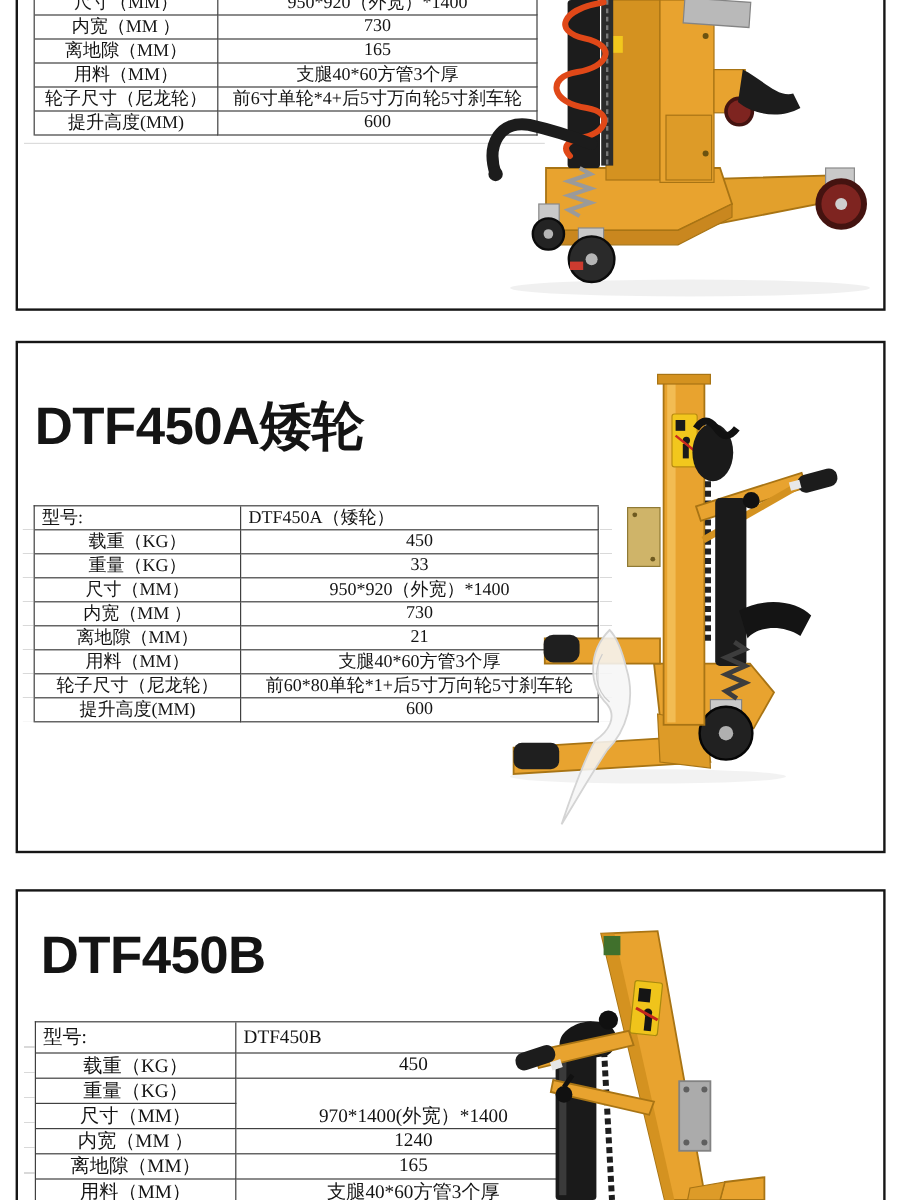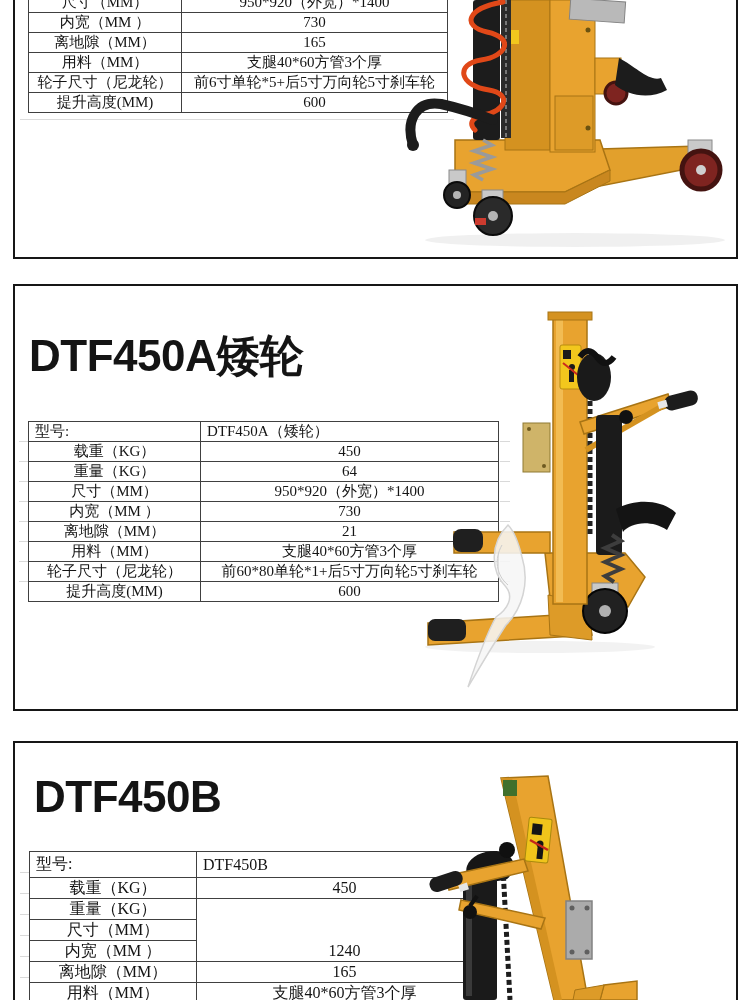--- a/index.html
+++ b/index.html
@@ -83,40 +83,40 @@
   <div class="trow">
     <div class="tc tl">离地隙（MM）</div>
     <div class="tc tv">165</div>
   </div>
   <div class="trow">
     <div class="tc tl">用料（MM）</div>
     <div class="tc tv">支腿40*60方管3个厚</div>
   </div>
   <div class="trow">
     <div class="tc tl">轮子尺寸（尼龙轮）</div>
-    <div class="tc tv">前6寸单轮*5+后5寸万向轮5寸刹车轮</div>
+    <div class="tc tv">前6寸单轮*4+后5寸万向轮5寸刹车轮</div>
   </div>
   <div class="trow">
     <div class="tc tl">提升高度(MM)</div>
     <div class="tc tv">600</div>
   </div>
 </div>
 
 <div class="spec-table" id="table-a">
   <div class="trow model-row">
     <div class="tc tl">型号:</div>
     <div class="tc tv">DTF450A（矮轮）</div>
   </div>
   <div class="trow">
     <div class="tc tl">载重（KG）</div>
     <div class="tc tv">450</div>
   </div>
   <div class="trow">
     <div class="tc tl">重量（KG）</div>
-    <div class="tc tv">64</div>
+    <div class="tc tv">33</div>
   </div>
   <div class="trow">
     <div class="tc tl">尺寸（MM）</div>
     <div class="tc tv">950*920（外宽）*1400</div>
   </div>
   <div class="trow">
     <div class="tc tl">内宽（MM ）</div>
     <div class="tc tv">730</div>
   </div>
   <div class="trow">
@@ -144,20 +144,21 @@
   </div>
   <div class="trow">
     <div class="tc tl">载重（KG）</div>
     <div class="tc tv">450</div>
   </div>
   <div class="trow">
     <div class="tc tl">重量（KG）</div>
   </div>
   <div class="trow">
     <div class="tc tl">尺寸（MM）</div>
+    <div class="tc tv">970*1400(外宽）*1400</div>
   </div>
   <div class="trow">
     <div class="tc tl">内宽（MM ）</div>
     <div class="tc tv">1240</div>
   </div>
   <div class="trow">
     <div class="tc tl">离地隙（MM）</div>
     <div class="tc tv">165</div>
   </div>
   <div class="trow">

